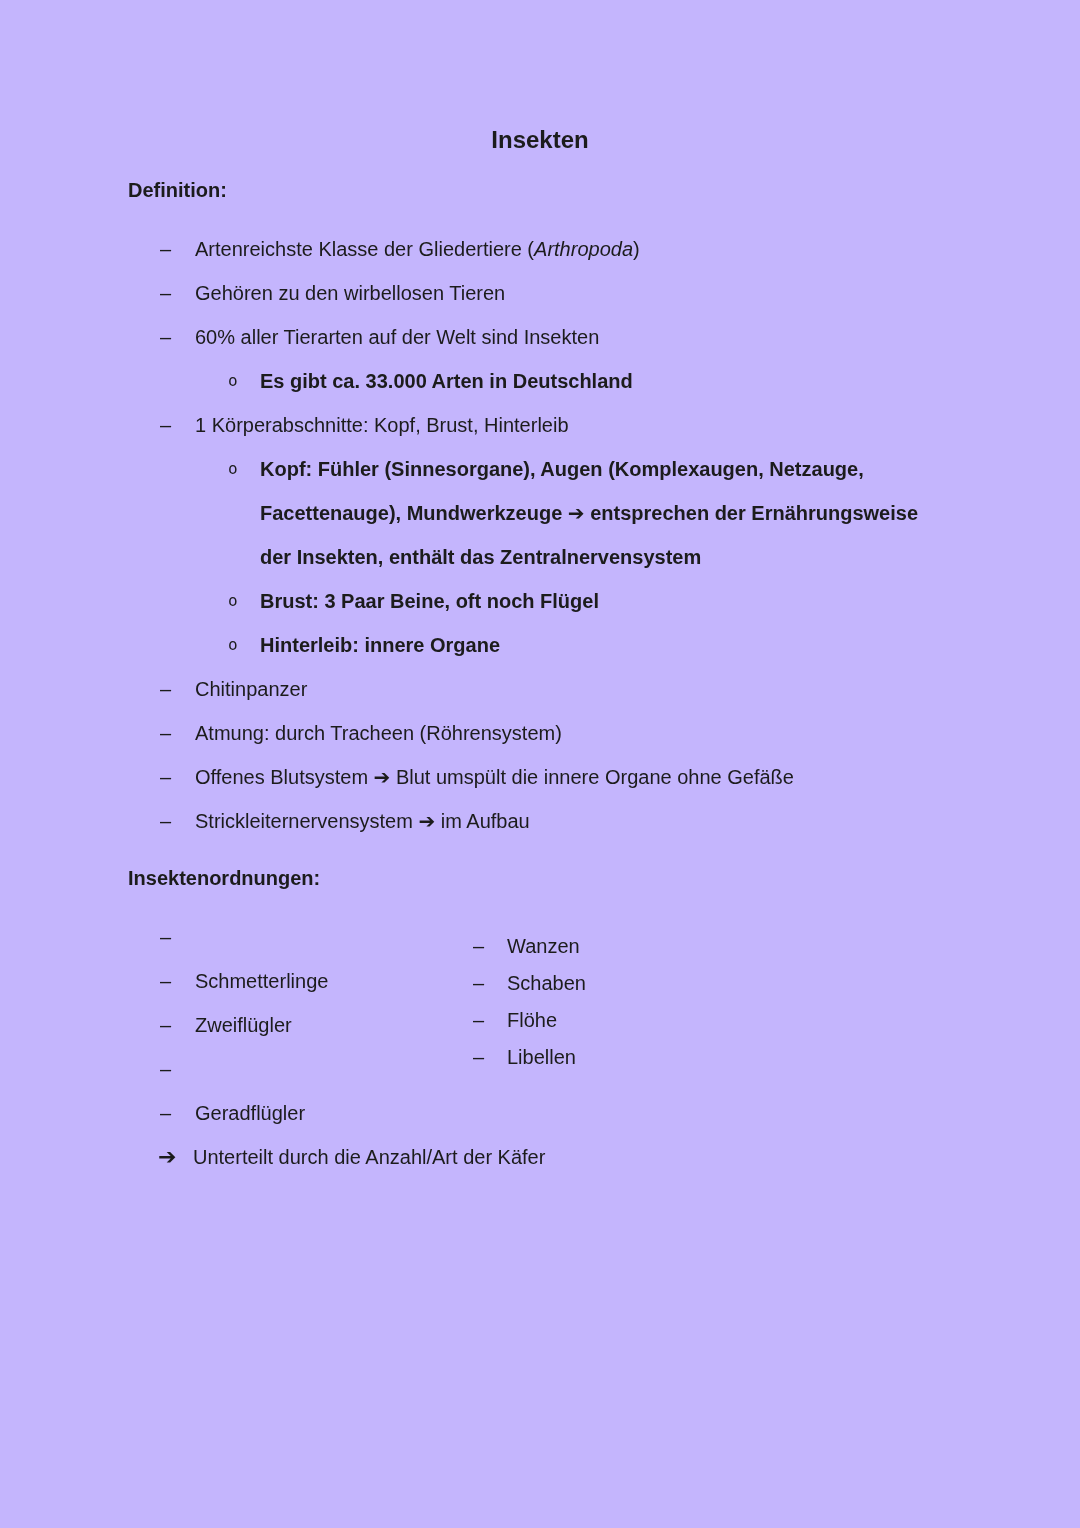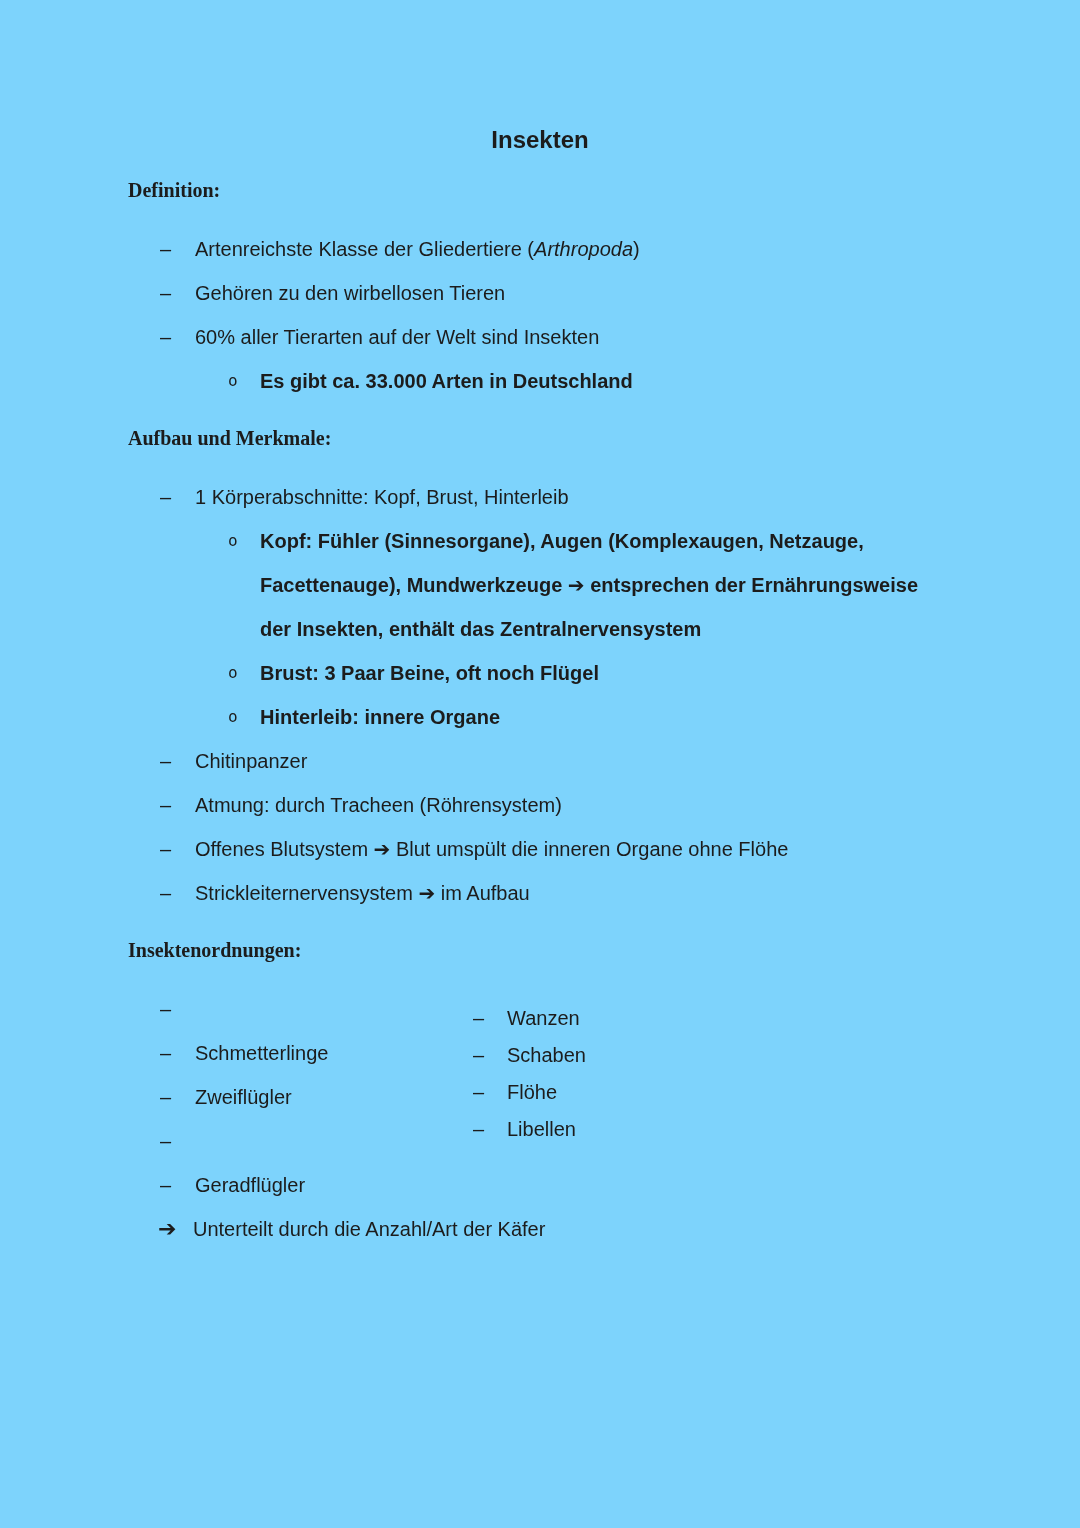--- a/index.html
+++ b/index.html
@@ -12,35 +12,34 @@
     height: 1528px;
     overflow: hidden;
     font-family: "Liberation Sans", sans-serif;
     color: #1c1c1c;
   }
   .page {
     box-sizing: border-box;
     width: 1080px;
     height: 1528px;
     padding: 125px 128px 0 128px;
-    background: #7dd3fc;
+    background: #c4b5fd;
   }
   h1.doc-title {
     font-size: 24px;
     line-height: 30px;
     font-weight: bold;
     text-align: center;
     margin: 0 0 20px 0;
   }
   .section-heading {
     font-size: 20px;
     line-height: 30px;
     font-weight: bold;
     margin: 20px 0 22px 0;
-    font-family: Liberation Serif, serif;
   }
   .item {
     display: flex;
     align-items: flex-start;
     font-size: 20px;
     line-height: 44px;
   }
   .item .marker {
     flex: 0 0 35px;
   }
@@ -89,21 +88,20 @@
         <span class="text"><span>Gehören zu den wirbellosen Tieren</span></span>
       </div>
       <div class="item lvl1">
         <span class="marker marker-dash">–</span>
         <span class="text"><span>60% aller Tierarten auf der Welt sind Insekten</span></span>
       </div>
       <div class="item lvl2">
         <span class="marker marker-circle">o</span>
         <span class="text"><span>Es gibt ca. 33.000 Arten in Deutschland</span></span>
       </div>
-      <div class="section-heading">Aufbau und Merkmale:</div>
       <div class="item lvl1">
         <span class="marker marker-dash">–</span>
         <span class="text"><span>1 Körperabschnitte: Kopf, Brust, Hinterleib</span></span>
       </div>
       <div class="item lvl2">
         <span class="marker marker-circle">o</span>
         <span class="text"><span>Kopf: Fühler (Sinnesorgane), Augen (Komplexaugen, Netzauge, Facettenauge), Mundwerkzeuge </span><span class="inline-arrow">➔</span><span> entsprechen der Ernährungsweise der Insekten, enthält das Zentralnervensystem</span></span>
       </div>
       <div class="item lvl2">
         <span class="marker marker-circle">o</span>
@@ -116,21 +114,21 @@
       <div class="item lvl1">
         <span class="marker marker-dash">–</span>
         <span class="text"><span>Chitinpanzer</span></span>
       </div>
       <div class="item lvl1">
         <span class="marker marker-dash">–</span>
         <span class="text"><span>Atmung: durch Tracheen (Röhrensystem)</span></span>
       </div>
       <div class="item lvl1">
         <span class="marker marker-dash">–</span>
-        <span class="text"><span>Offenes Blutsystem </span><span class="inline-arrow">➔</span><span> Blut umspült die inneren Organe ohne Flöhe</span></span>
+        <span class="text"><span>Offenes Blutsystem </span><span class="inline-arrow">➔</span><span> Blut umspült die innere Organe ohne Gefäße</span></span>
       </div>
       <div class="item lvl1">
         <span class="marker marker-dash">–</span>
         <span class="text"><span>Strickleiternervensystem </span><span class="inline-arrow">➔</span><span> im Aufbau</span></span>
       </div>
       <div class="section-heading">Insektenordnungen:</div>
       <div class="columns">
         <div class="col-left">
           <div class="item lvl1">
             <span class="marker marker-dash">–</span>

